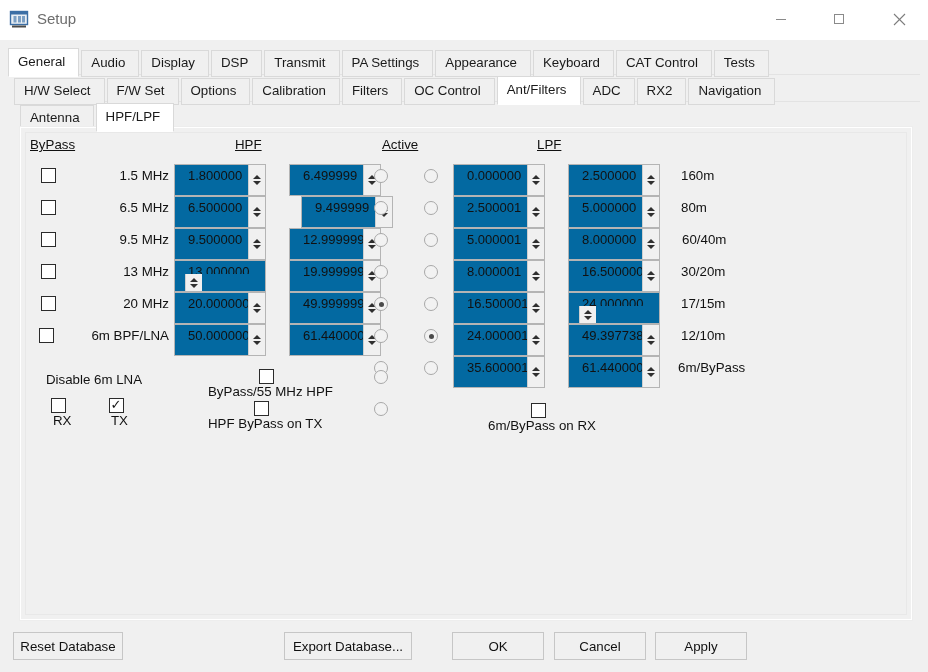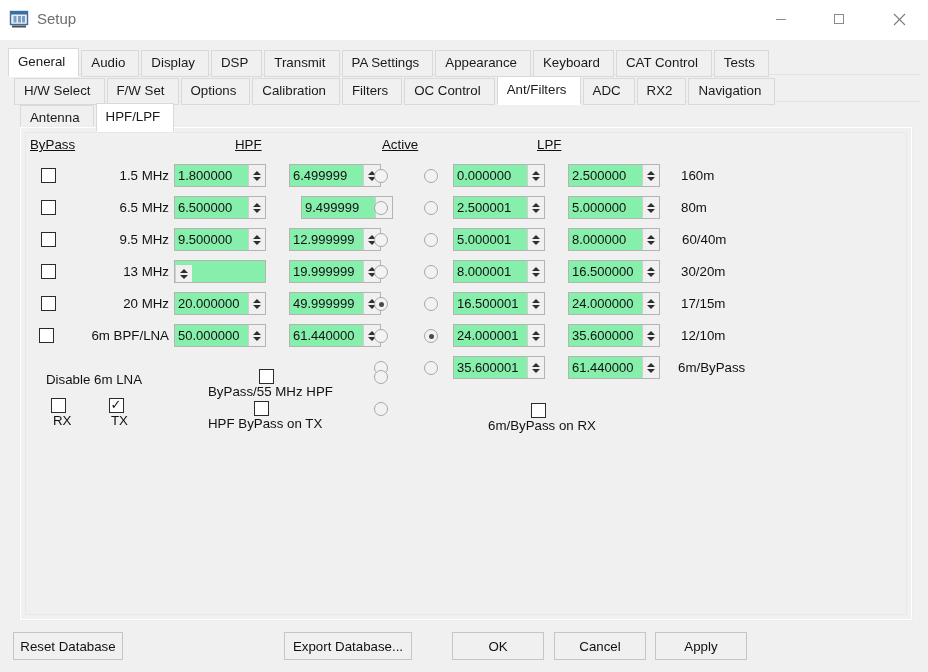--- a/index.html
+++ b/index.html
@@ -108,24 +108,24 @@
   .rowlabel {
     position: absolute;
     font-size: 13.3px; color: #111;
     white-space: nowrap;
     text-align: right;
   }
 
   
   .spin {
     position: absolute;
-    width: 92px; height: 23px;
-    background: #86efac;
+    width: 92px; height: 32px;
+    background: #0369a1;
     border: 1px solid #b4b4b4;
-    display: flex; align-items: stretch;
+    display: flex; align-items: stretch; padding-left: 10px;
   }
   .spin .val {
     flex: 1 1 auto;
     font-size: 13px; color: #111;
     line-height: 21px;
     padding-left: 3px;
     overflow: hidden; white-space: nowrap;
   }
   .spin .arrows {
     flex: 0 0 17px;
@@ -409,21 +409,21 @@
           </div>
           <div class="rad on" style="left: 353px; top: 8px;"></div>
           <div class="rad" style="left: 403px; top: 8px;"></div>
           <div class="spin" style="left: 432px; top: 3px;">
             <div class="val">16.500001</div>
             <div class="arrows">
               <span class="a up"></span>
               <span class="a dn"></span>
             </div>
           </div>
-          <div class="spin" style="left: 547px; top: 3px;">
+          <div class="spin" style="left: 547px; top: 3px; flex-direction: column;">
             <div class="val">24.000000</div>
             <div class="arrows">
               <span class="a up"></span>
               <span class="a dn"></span>
             </div>
           </div>
           <div class="bandlabel" style="left: 660px; top: 7px;">17/15m</div>
         </div>
         <div class="row" style="top: 193px;">
           <div class="cb" style="left: 18px; top: 7px;"></div>
@@ -445,21 +445,21 @@
           <div class="rad" style="left: 353px; top: 8px;"></div>
           <div class="rad on" style="left: 403px; top: 8px;"></div>
           <div class="spin" style="left: 432px; top: 3px;">
             <div class="val">24.000001</div>
             <div class="arrows">
               <span class="a up"></span>
               <span class="a dn"></span>
             </div>
           </div>
           <div class="spin" style="left: 547px; top: 3px;">
-            <div class="val">35.600000</div>
+            <div class="val">49.397738</div>
             <div class="arrows">
               <span class="a up"></span>
               <span class="a dn"></span>
             </div>
           </div>
           <div class="bandlabel" style="left: 660px; top: 7px;">12/10m</div>
         </div>
         <div class="row" style="top: 225px;">
           <div class="rad" style="left: 353px; top: 8px;"></div>
           <div class="rad" style="left: 403px; top: 8px;"></div>

